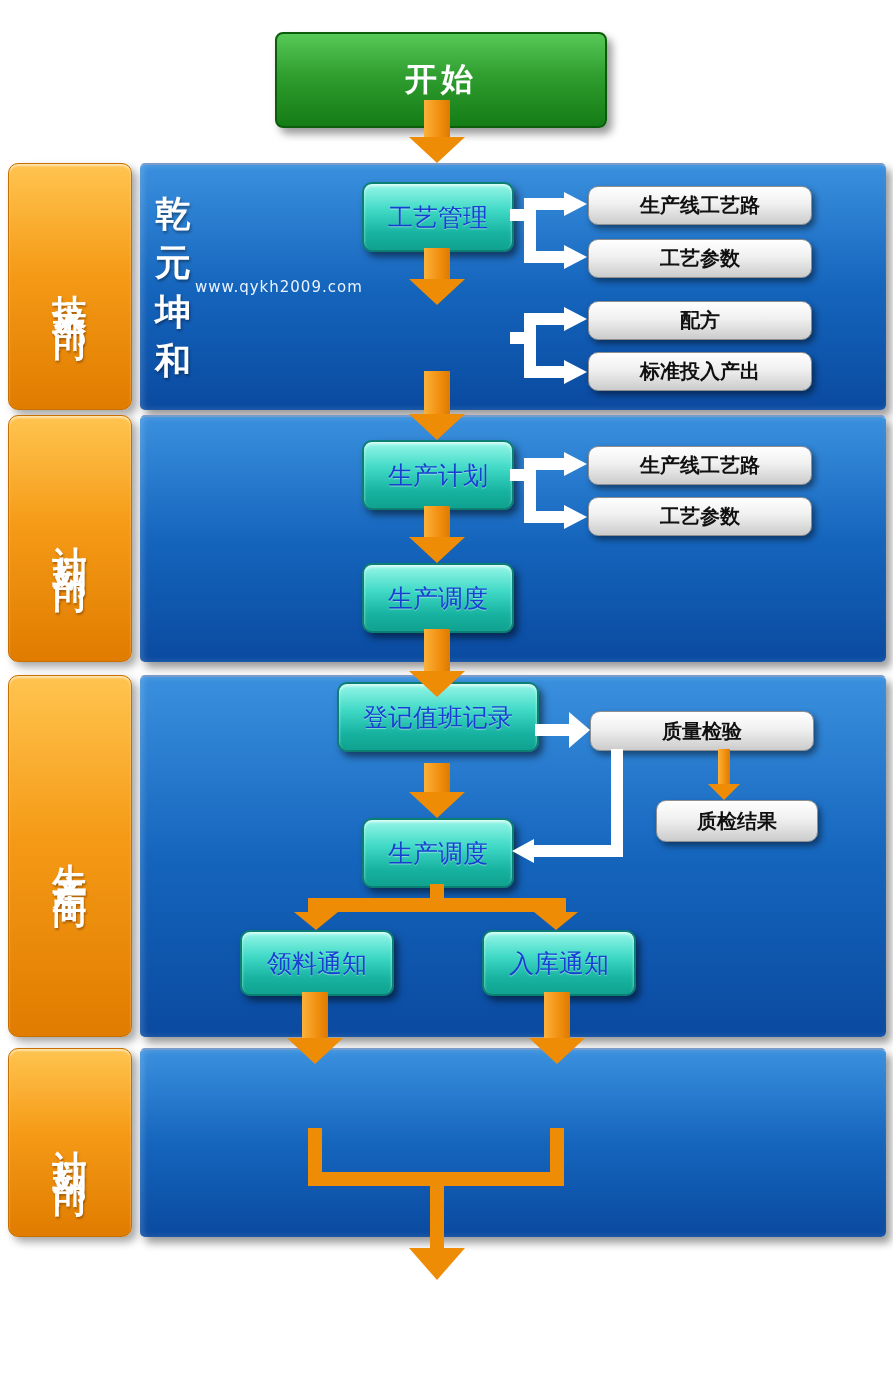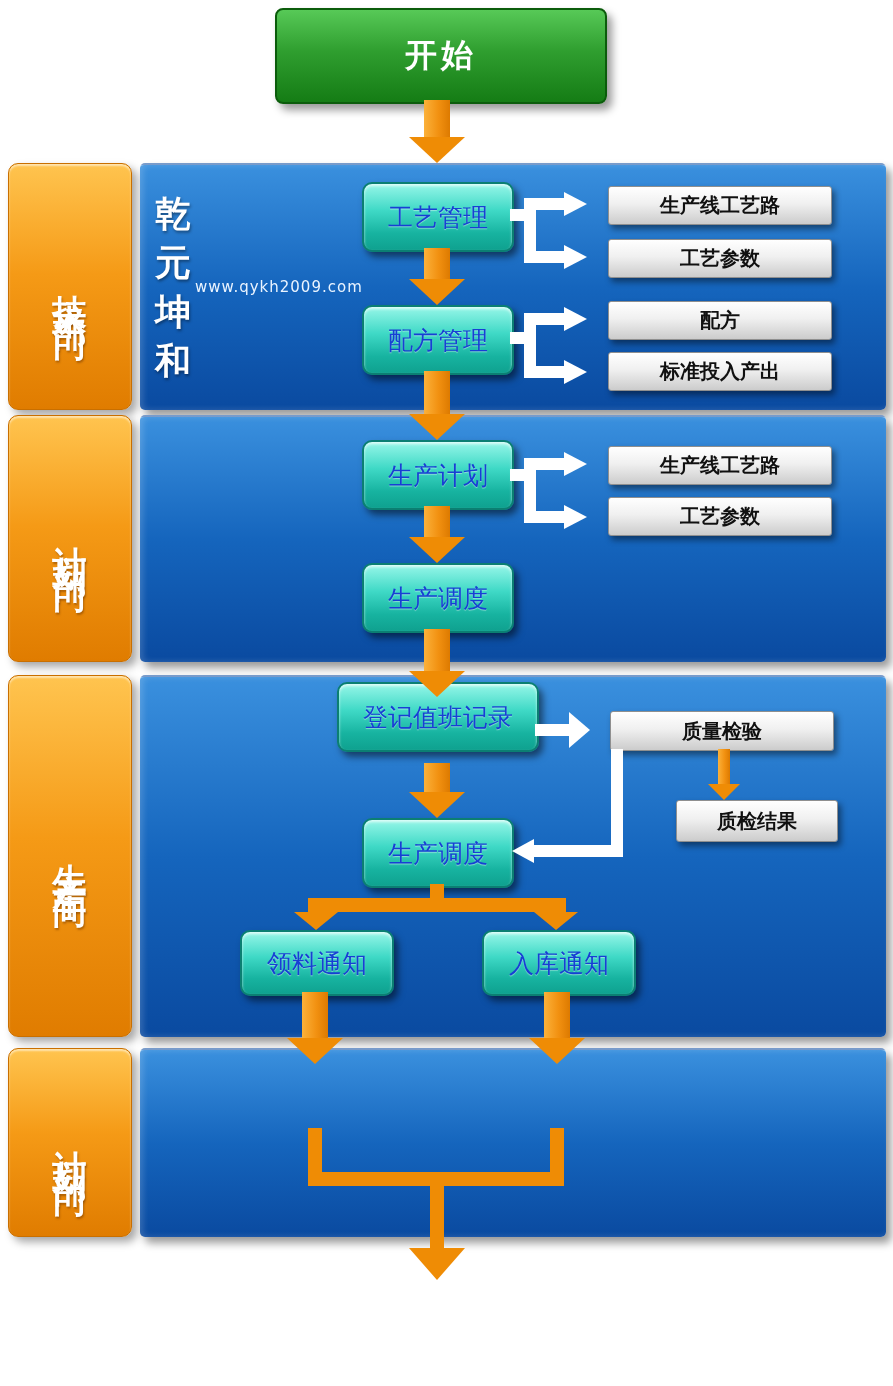--- a/index.html
+++ b/index.html
@@ -2,21 +2,21 @@
 <html><head>
 <meta charset="utf-8">
 <style>
   html,body{margin:0;padding:0;background:#ffffff;}
   body{font-family:"DejaVu Sans","Liberation Sans",sans-serif;}
   .canvas{position:relative;width:893px;height:1386px;background:#ffffff;overflow:hidden;}
 
   
   .terminal{position:absolute;display:flex;align-items:center;justify-content:center;
     border-radius:8px;color:#fff;font-weight:bold;font-size:32px;
-    box-shadow:5px 6px 9px rgba(0,0,0,.4);letter-spacing:4px;}
+    box-shadow:5px 6px 9px rgba(0,0,0,.4);letter-spacing:4px;margin-top:24px;}
   .terminal.start{background:linear-gradient(180deg,#57c957 0%,#2f9e2f 45%,#157c15 100%);
     border:2px solid #0b5c0b;}
   .terminal.end{background:linear-gradient(180deg,#ef4f9d 0%,#cb1e72 50%,#a60f56 100%);
     border:2px solid #6f0a3c;}
 
   
   .lane-bar{position:absolute;display:flex;align-items:center;justify-content:center;
     background:linear-gradient(180deg,#ffc44f 0%,#f59a16 45%,#e07c00 100%);
     border:1px solid #c96f00;border-radius:10px;
     box-shadow:5px 5px 9px rgba(0,0,0,.35), inset 0 2px 2px rgba(255,255,255,.55);}
@@ -34,22 +34,22 @@
   .node{position:absolute;display:flex;align-items:center;justify-content:center;
     border-radius:10px;
     background:linear-gradient(180deg,#96f6e8 0%,#3fd9c6 40%,#17b3a0 75%,#0fa18f 100%);
     border:2px solid #0b7f72;
     box-shadow:4px 5px 7px rgba(0,0,0,.5), inset 0 2px 3px rgba(255,255,255,.7);}
   .node span{color:#173fd4;font-weight:normal;font-size:25px;
     text-shadow:0 1px 1px rgba(255,255,255,.45);}
 
   
   .doc{position:absolute;display:flex;align-items:center;justify-content:center;
-    border-radius:3px;background:linear-gradient(180deg,#ffffff 0%,#f0f0f0 45%,#cccccc 100%);
-    border:1px solid #8f8f8f;box-shadow:3px 4px 6px rgba(0,0,0,.45);margin-left:20px;}
+    border-radius:10px;background:linear-gradient(180deg,#ffffff 0%,#f0f0f0 45%,#cccccc 100%);
+    border:1px solid #8f8f8f;box-shadow:3px 4px 6px rgba(0,0,0,.45);}
   .doc span{color:#101010;font-weight:bold;font-size:20px;}
 
   
   .oav{position:absolute;}
   .oav .shaft{position:absolute;left:50%;transform:translateX(-50%);top:0;
     background:linear-gradient(90deg,#fbb13a 0%,#f29111 55%,#dd7a00 100%);}
   .oav .head{position:absolute;left:50%;transform:translateX(-50%);bottom:0;width:0;height:0;}
   .oav.big{width:56px;}
   .oav.big .shaft{width:26px;height:calc(100% - 26px);}
   .oav.big .head{border-left:28px solid transparent;border-right:28px solid transparent;
@@ -101,23 +101,20 @@
       <path d="M56 34 a22 22 0 1 1 -22 22" fill="none" stroke="#ffffff" stroke-width="8" stroke-linecap="round"></path>
       <circle cx="56" cy="30" r="6" fill="#ffffff"></circle>
     </svg>
     <div class="name">乾元坤和</div>
     <div class="url">www.qykh2009.com</div>
   </div>
 
   <div class="node" style="left:362px;top:182px;width:148px;height:66px">
     <span>工艺管理</span>
   </div>
-  <div class="node" style="left:362px;top:305px;width:148px;height:66px">
-    <span>配方管理</span>
-  </div>
   <div class="node" style="left:362px;top:440px;width:148px;height:66px">
     <span>生产计划</span>
   </div>
   <div class="node" style="left:362px;top:563px;width:148px;height:66px">
     <span>生产调度</span>
   </div>
   <div class="node" style="left:337px;top:682px;width:198px;height:66px">
     <span>登记值班记录</span>
   </div>
   <div class="node" style="left:362px;top:818px;width:148px;height:66px">

